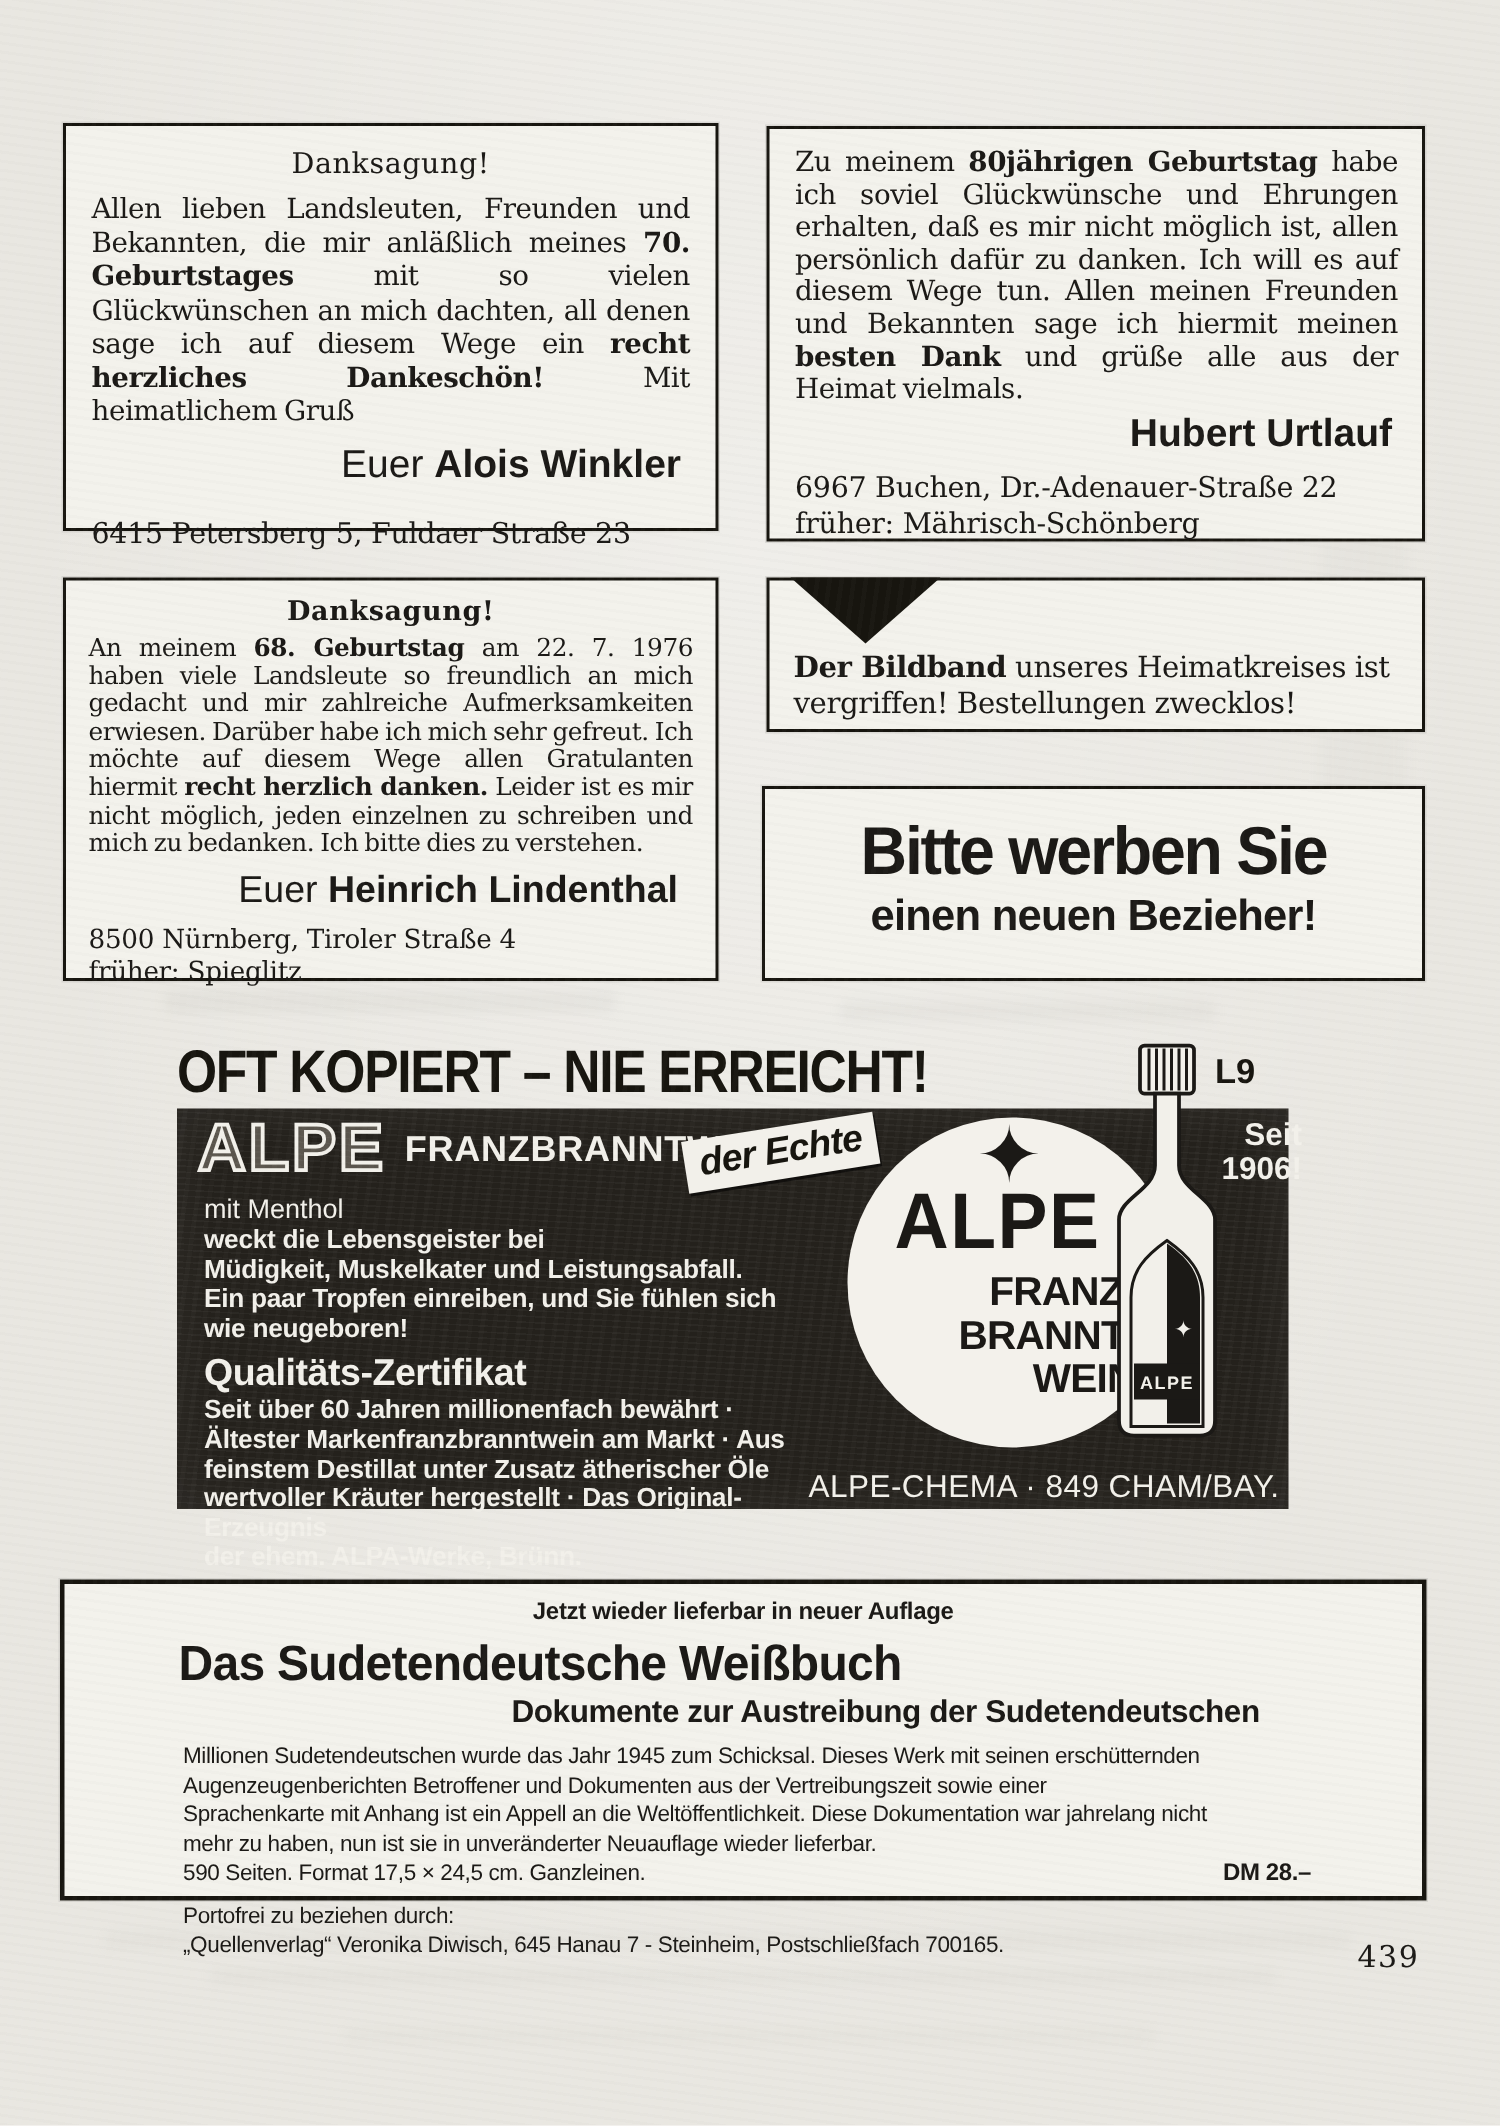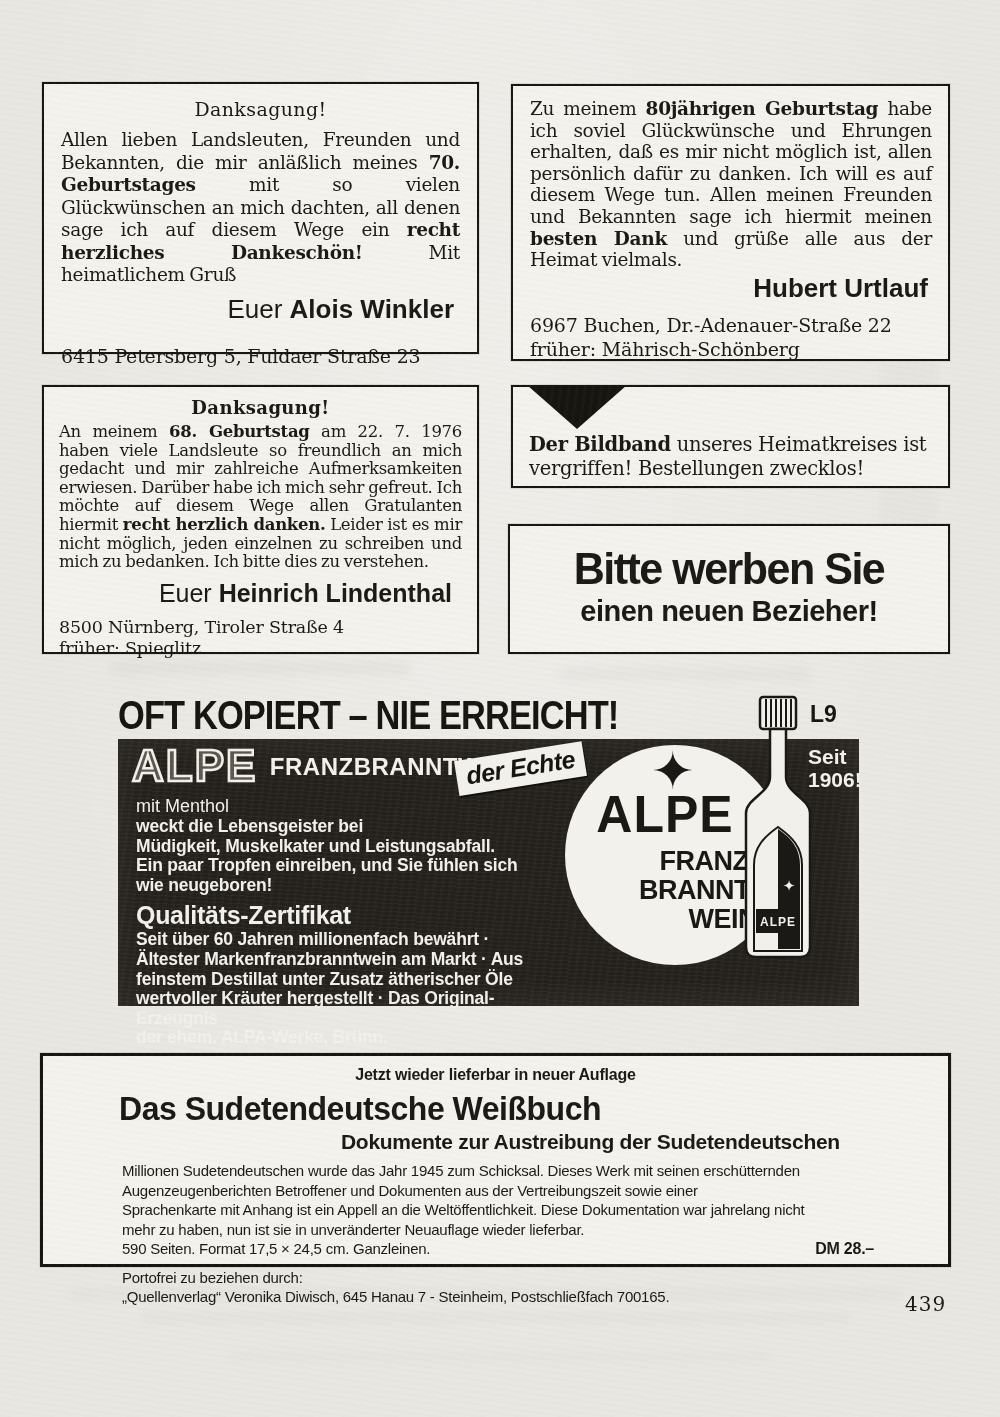--- a/index.html
+++ b/index.html
@@ -77,21 +77,21 @@
     -webkit-text-stroke:2.5px #f2f0ea;}
   .alpe-product{font-size:24px;font-weight:bold;letter-spacing:.5px;margin-left:8px;vertical-align:6px;}
   .alpe-left{position:absolute;left:18px;top:56px;width:440px;}
   .alpe-menthol{font-size:18px;line-height:22px;}
   .alpe-bodyline{font-size:17.5px;line-height:19.6px;font-weight:bold;letter-spacing:-.2px;}
   .alpe-qtitle{font-size:25px;line-height:30px;font-weight:bold;margin-top:5px;letter-spacing:-.3px;}
   .alpe-qline{font-size:17.5px;line-height:19.6px;font-weight:bold;letter-spacing:-.2px;}
   .alpe-badge{position:absolute;left:338px;top:12px;background:#f2f0ea;color:#17150f;
     padding:2px 10px 4px 10px;transform:rotate(-9deg);font-size:25px;font-weight:bold;font-style:italic;
     letter-spacing:-.5px;box-shadow:1px 2px 0 rgba(0,0,0,.55);z-index:4;}
-  .alpe-since{position:absolute;left:690px;top:6px;width:60px;text-align:left;font-size:21px;
+  .alpe-since{position:absolute;left:690px;top:6px;width:60px;text-align:right;font-size:21px;
     line-height:23px;font-weight:bold;z-index:3;}
   .alpe-circle{position:absolute;left:447px;top:6px;width:220px;height:220px;border-radius:50%;
     background:#f3f1eb;color:#1b1916;z-index:1;}
   .alpe-star{position:absolute;left:86px;top:-4px;font-size:52px;font-family:"DejaVu Sans",sans-serif;}
   .alpe-circle-brand{position:absolute;left:0;top:40px;width:200px;text-align:center;
     font-size:50px;font-weight:bold;letter-spacing:1px;transform:scaleY(1.05);}
   .alpe-circle-lines{position:absolute;right:28px;top:102px;text-align:right;
     font-size:27px;line-height:29px;font-weight:bold;letter-spacing:-.5px;}
   .alpe-footer{position:absolute;right:6px;bottom:2px;font-size:21px;letter-spacing:.3px;z-index:5;}
   .alpe-bottle{position:absolute;left:630px;top:2px;z-index:2;}
@@ -193,20 +193,21 @@
       <div class="alpe-circle">
         <div class="alpe-star">✦</div>
         <div class="alpe-circle-brand">ALPE</div>
         <div class="alpe-circle-lines">
           <div>FRANZ-</div>
           <div>BRANNT-</div>
           <div>WEIN</div>
         </div>
       </div>
 
+      <div class="alpe-footer">ALPE-CHEMA · 849 CHAM/BAY.</div>
     </div>
 
     <svg class="alpe-bottle" width="84" height="272" viewBox="0 0 84 272">
       <rect x="20" y="2" width="36" height="32" rx="3" fill="#f2f0ea" stroke="#1b1916" stroke-width="2.5"></rect>
       <g stroke="#1b1916" stroke-width="2">
         <line x1="26" y1="4" x2="26" y2="32"></line>
           <line x1="31" y1="4" x2="31" y2="32"></line>
         <line x1="36" y1="4" x2="36" y2="32"></line>
           <line x1="41" y1="4" x2="41" y2="32"></line>
         <line x1="46" y1="4" x2="46" y2="32"></line>

